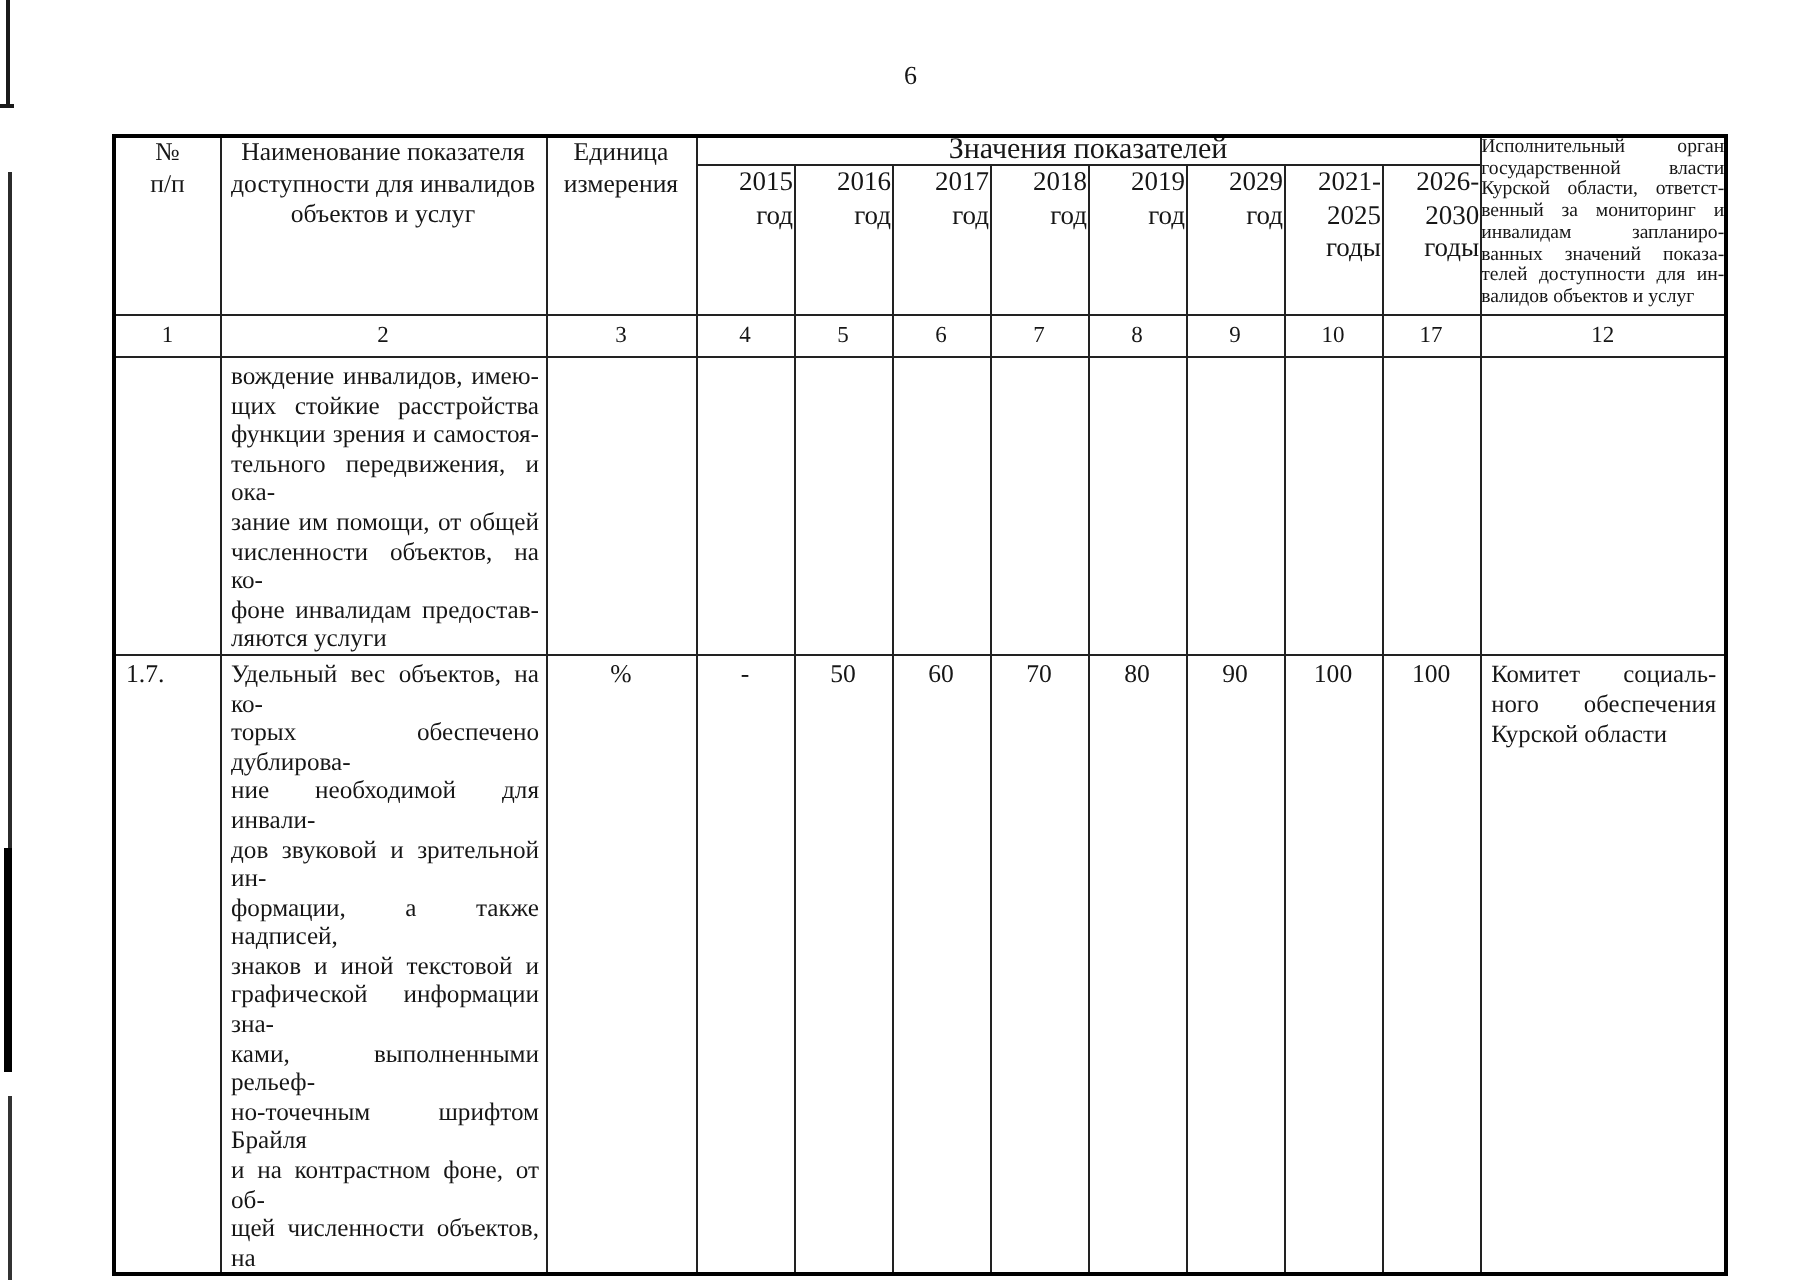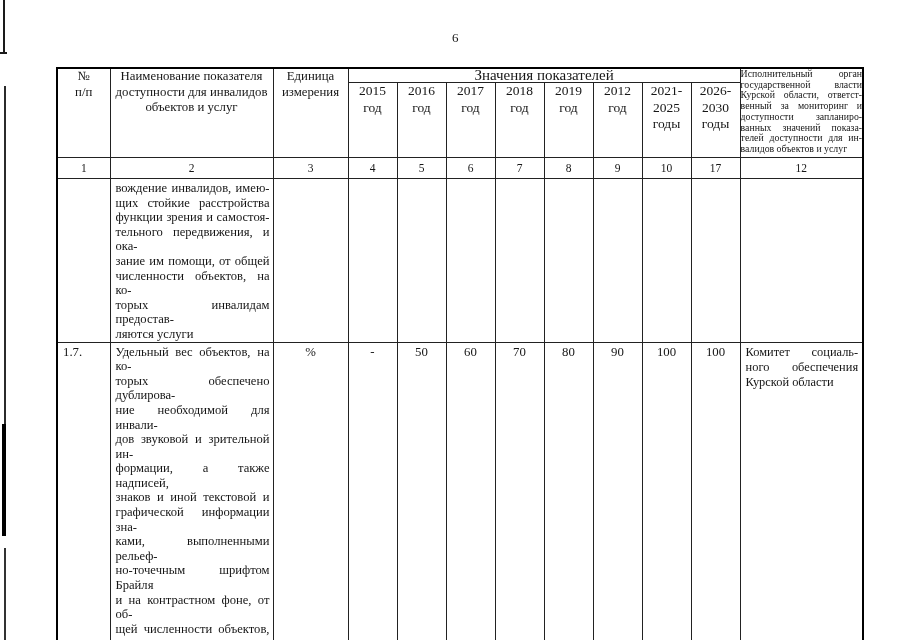--- a/index.html
+++ b/index.html
@@ -25,21 +25,21 @@
   }
   .doc th,.doc td{
     border:1px solid #222;padding:0;vertical-align:top;
     font-weight:normal;overflow:hidden;
   }
   .th-num,.th-name,.th-unit{
     white-space:pre-line;text-align:center;font-size:12.8px;line-height:15.5px;padding-top:2px;
   }
   .th-group{height:12px;text-align:center;font-size:15px;line-height:13px;}
   .th-year{
-    height:74px;white-space:pre-line;text-align:center;
+    height:74px;white-space:pre-line;text-align:right;
     font-size:13.5px;line-height:16.5px;padding-top:3px;
   }
   .th-exec{font-size:9.8px;line-height:10.7px;padding:2px 3px 0 4px;}
   .idx-row td{height:20px;text-align:center;font-size:11.5px;line-height:19px;vertical-align:middle;padding:0;}
   td.c-num{font-size:12.8px;padding:2px 2px 0 5px;}
   td.c-name{font-size:12.6px;line-height:14.6px;padding:2px 3px 0 5px;}
   td.c-unit{text-align:center;font-size:12.8px;padding-top:2px;}
   td.c-val{text-align:center;font-size:12.8px;padding-top:2px;}
   td.c-exec{font-size:12.4px;line-height:15px;padding:2px 4px 0 5px;}
   .jline{text-align:justify;text-align-last:justify;}
@@ -80,38 +80,38 @@
 доступности для инвалидов
 объектов и услуг</th>
         <th rowspan="2" class="th-unit">Единица
 измерения</th>
         <th colspan="8" class="th-group">Значения показателей</th>
         <th rowspan="2" class="th-exec" id="exec-header">
             <div class="jline">Исполнительный орган</div>
             <div class="jline">государственной власти</div>
             <div class="jline">Курской области, ответст-</div>
             <div class="jline">венный за мониторинг и</div>
-            <div class="jline">доступности запланиро-</div>
+            <div class="jline">инвалидам запланиро-</div>
             <div class="jline">ванных значений показа-</div>
             <div class="jline">телей доступности для ин-</div>
             <div class="jline jlast">валидов объектов и услуг</div>
           </th>
       </tr>
       <tr id="years-row">
           <th class="th-year">2015
 год</th>
           <th class="th-year">2016
 год</th>
           <th class="th-year">2017
 год</th>
           <th class="th-year">2018
 год</th>
           <th class="th-year">2019
 год</th>
-          <th class="th-year">2012
+          <th class="th-year">2029
 год</th>
           <th class="th-year">2021-
 2025
 годы</th>
           <th class="th-year">2026-
 2030
 годы</th>
         </tr>
       <tr id="index-row" class="idx-row">
           <td>1</td>
@@ -131,21 +131,21 @@
     <tbody id="table-body">
         <tr style="height: 122px;">
           <td class="c-num"></td>
           <td class="c-name">
             <div class="jline">вождение инвалидов, имею-</div>
             <div class="jline">щих стойкие расстройства</div>
             <div class="jline">функции зрения и самостоя-</div>
             <div class="jline">тельного передвижения, и ока-</div>
             <div class="jline">зание им помощи, от общей</div>
             <div class="jline">численности объектов, на ко-</div>
-            <div class="jline">торых инвалидам предостав-</div>
+            <div class="jline">фоне инвалидам предостав-</div>
             <div class="jline jlast">ляются услуги</div>
           </td>
           <td class="c-unit"></td>
           <td class="c-val"></td>
           <td class="c-val"></td>
           <td class="c-val"></td>
           <td class="c-val"></td>
           <td class="c-val"></td>
           <td class="c-val"></td>
           <td class="c-val"></td>

